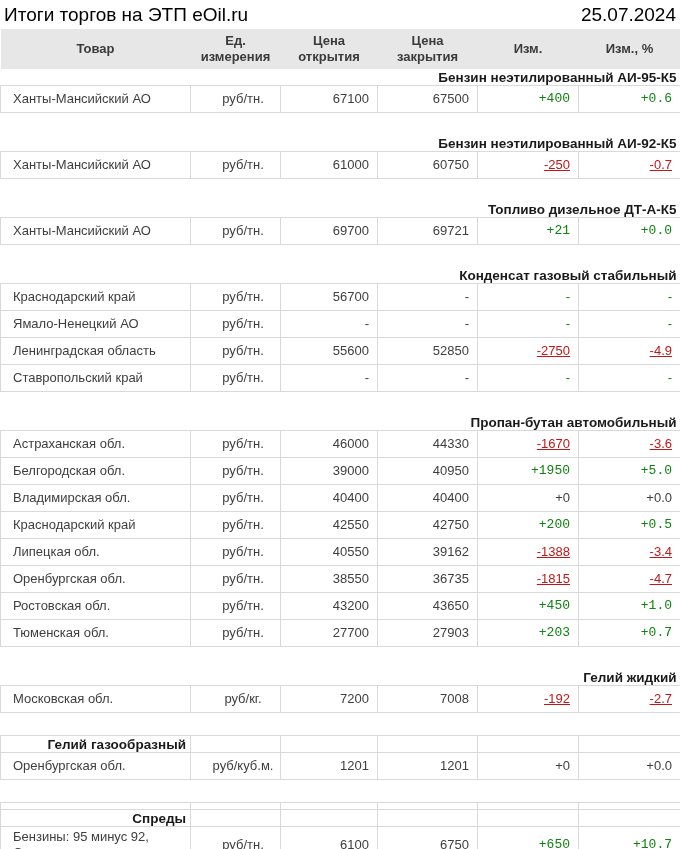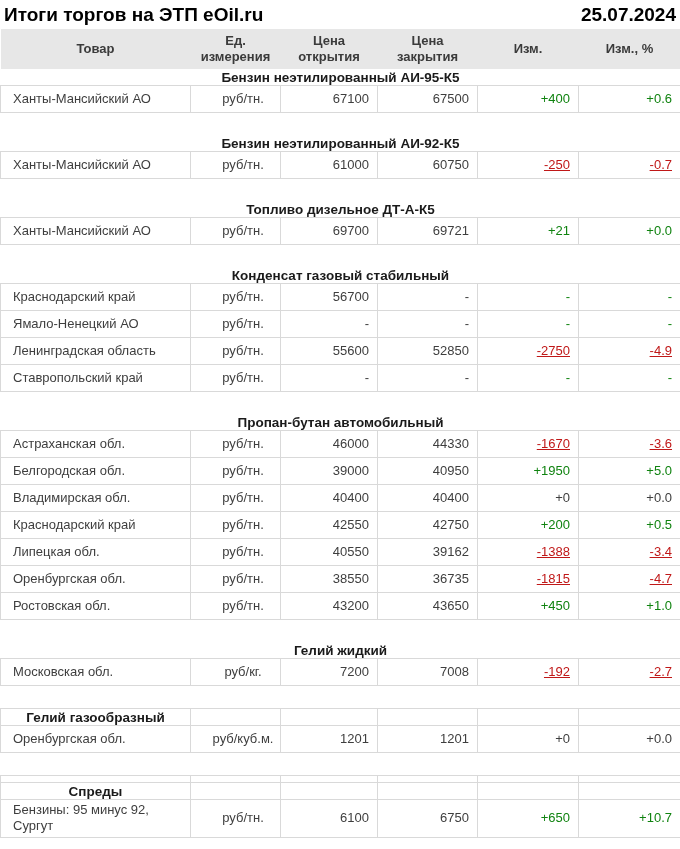--- a/index.html
+++ b/index.html
@@ -16,21 +16,21 @@
   .report-header {
     display: flex;
     justify-content: space-between;
     align-items: center;
     height: 29px;
     padding: 1px 4px 0 4px;
     box-sizing: border-box;
   }
   .report-title, .report-date {
     font-size: 19px;
-    font-weight: bold;
+    font-weight: normal;
     color: #000000;
     white-space: nowrap;
   }
   table.results {
     border-collapse: collapse;
     table-layout: fixed;
     width: 680px;
   }
   col.c-product { width: 190px; }
   col.c-unit    { width: 90px;  }
@@ -56,21 +56,21 @@
     color: #3e3e3e;
     vertical-align: middle;
     overflow: hidden;
   }
   tr.section-title-row td {
     font-size: 13.5px;
     font-weight: bold;
     color: #1a1a1a;
     height: 15px;
     padding: 1px 4px 0 4px;
-    text-align: center;
+    text-align: right;
     border: none;
     white-space: nowrap;
   }
   tr.section-title-row.bordered td {
     border: 1px solid #d9d9d9;
     margin-top: 20px;
   }
   tr.spacer-row td {
     height: 20px;
     border: none;
@@ -92,21 +92,21 @@
     padding-right: 2px;
   }
   tr.data-row td.unit {
     text-align: center;
     padding-left: 17px;
     padding-right: 2px;
   }
   tr.data-row td.num {
     text-align: right;
   }
-  td.trend-up   { color: var(--pos, #108310); }
+  td.trend-up   { color: var(--pos, #108310); font-family: Liberation Mono, monospace; }
   td.trend-down { color: var(--neg, #c01818); text-decoration: underline; }
   td.trend-flat { color: #3e3e3e; }
   td.trend-none { color: var(--pos, #108310); }
 </style>
 </head>
 <body>
 
 <div class="page">
 
   <div class="report-header">
@@ -266,20 +266,28 @@
           <td class="num trend-down">-4.7</td>
         </tr>
         <tr class="data-row">
           <td class="product">Ростовская обл.</td>
           <td class="unit">руб/тн.</td>
           <td class="num">43200</td>
           <td class="num">43650</td>
           <td class="num trend-up">+450</td>
           <td class="num trend-up">+1.0</td>
         </tr>
+        <tr class="data-row">
+          <td class="product">Тюменская обл.</td>
+          <td class="unit">руб/тн.</td>
+          <td class="num">27700</td>
+          <td class="num">27903</td>
+          <td class="num trend-up">+203</td>
+          <td class="num trend-up">+0.7</td>
+        </tr>
         <tr class="spacer-row">
           <td colspan="6"></td>
         </tr>
         <tr class="section-title-row">
           <td colspan="6">Гелий жидкий</td>
         </tr>
         <tr class="data-row">
           <td class="product">Московская обл.</td>
           <td class="unit">руб/кг.</td>
           <td class="num">7200</td>

